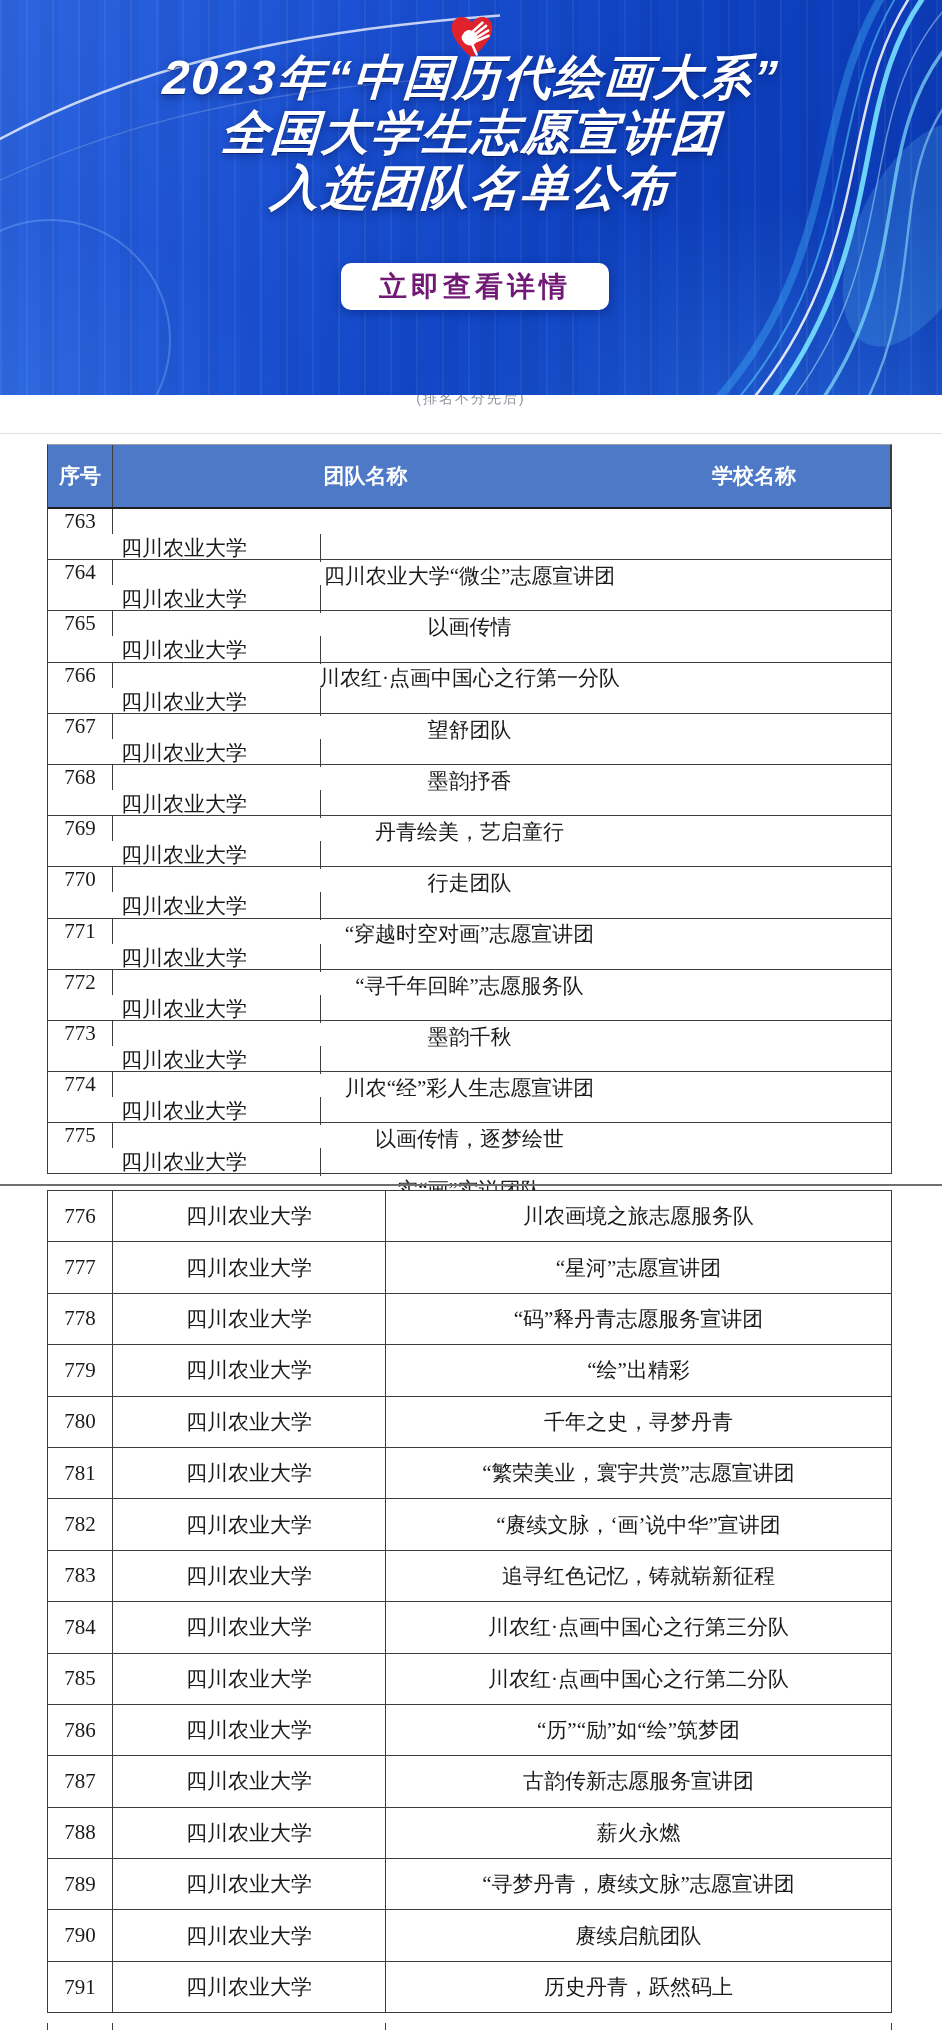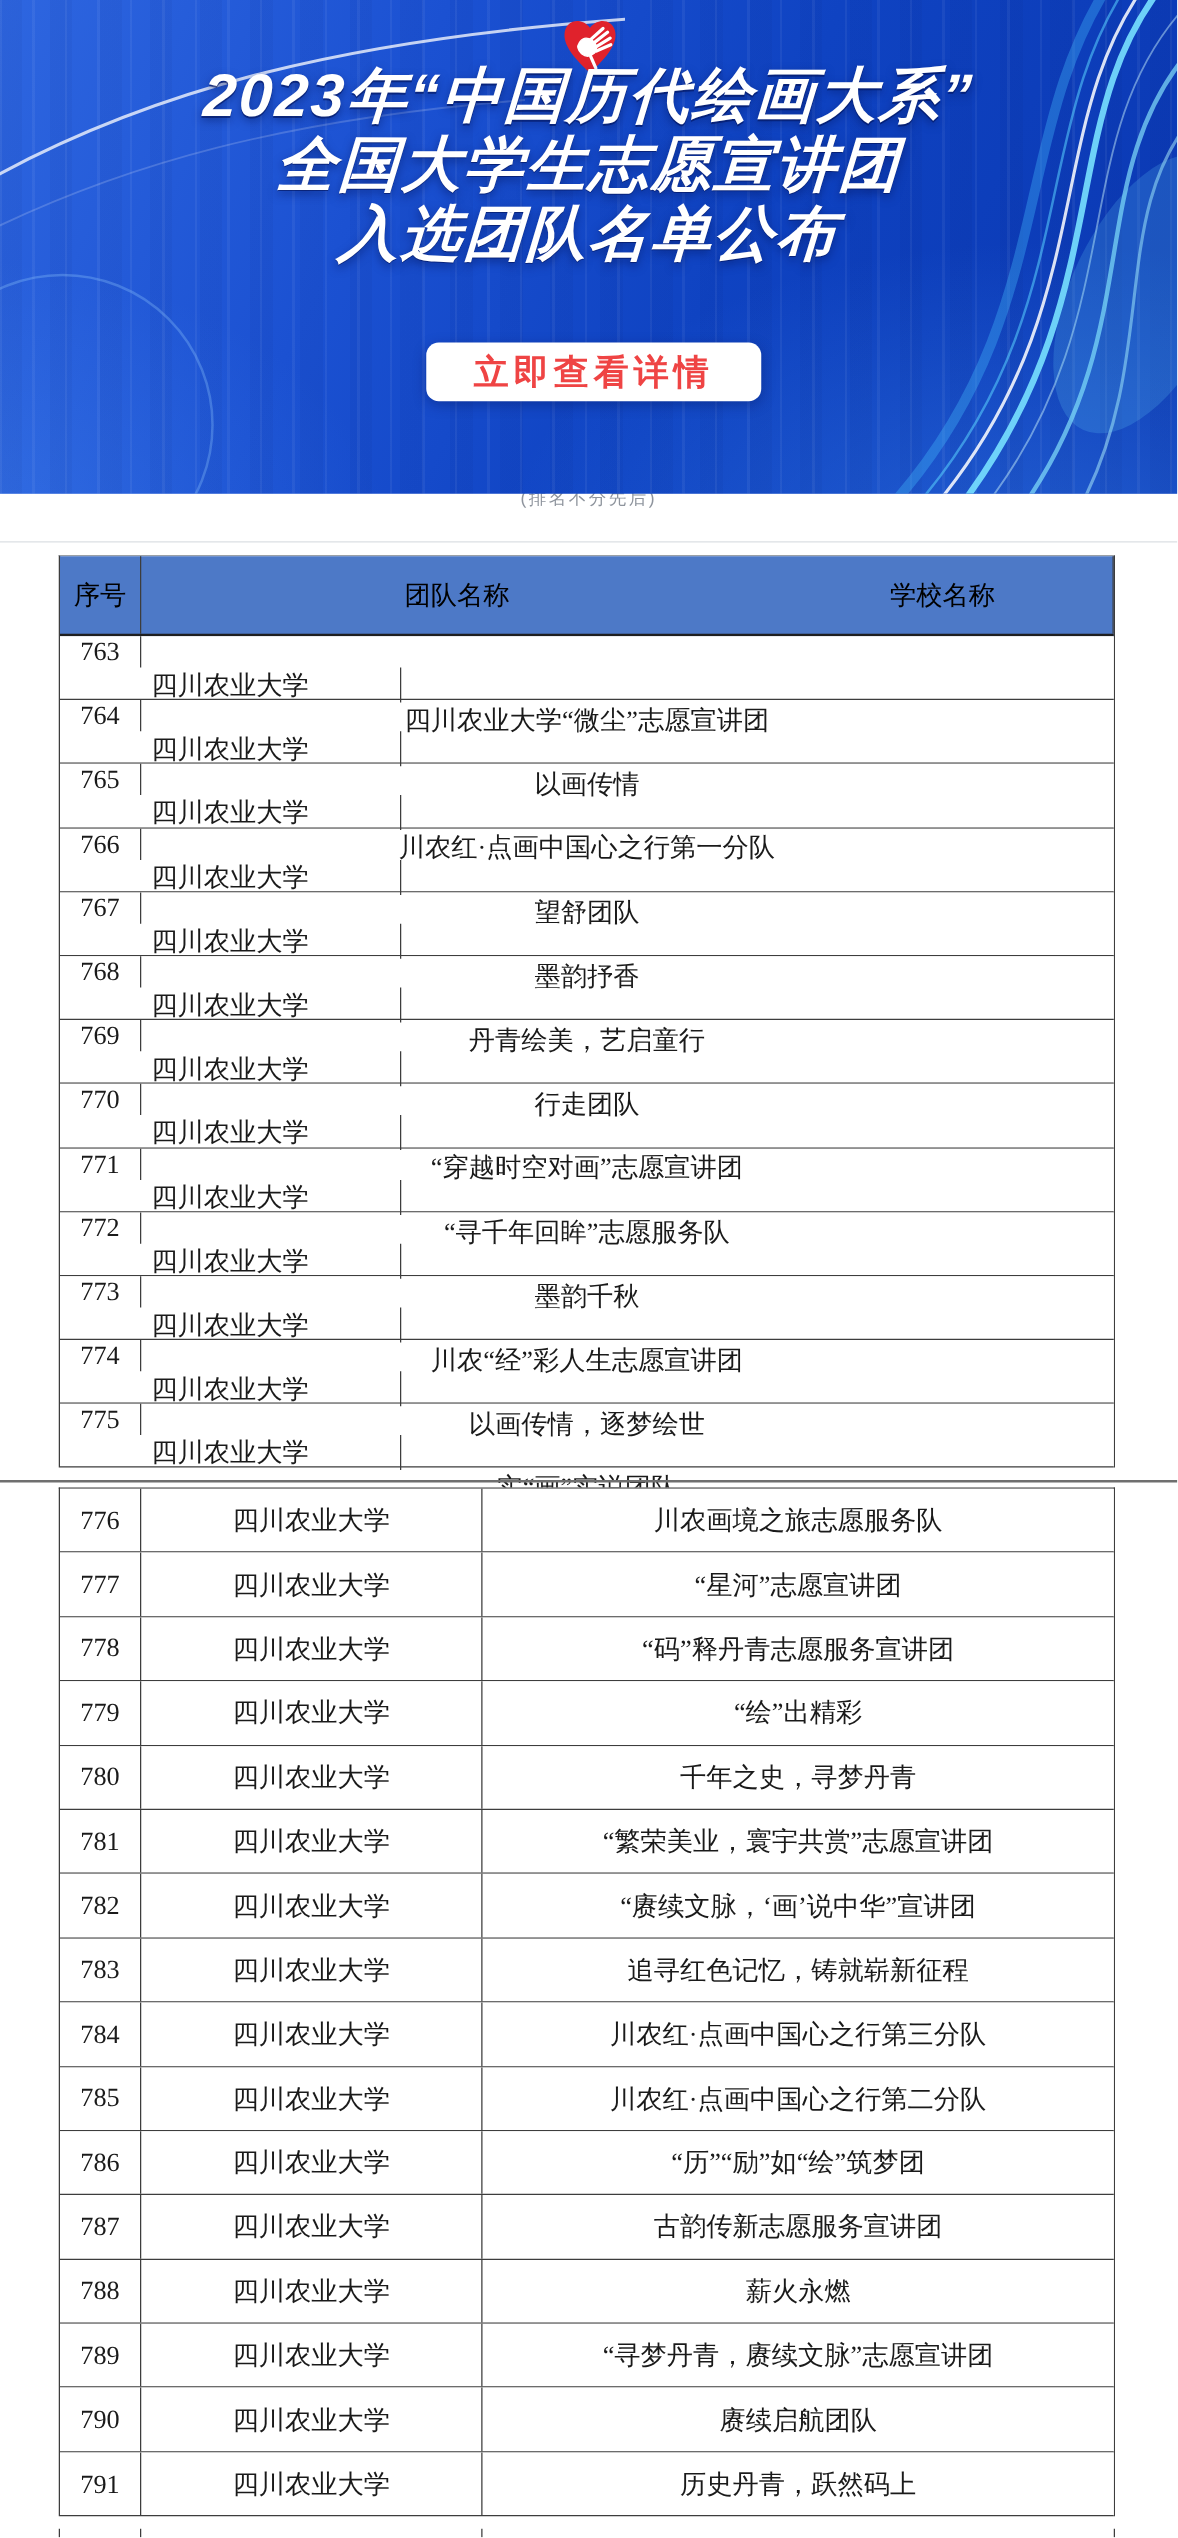--- a/index.html
+++ b/index.html
@@ -24,38 +24,38 @@
   .title-wrap{position:absolute;left:0;top:50px;width:942px;text-align:center;z-index:3;}
   .title-line{font-family:"Liberation Sans",sans-serif;font-weight:900;font-style:italic;
     color:#ffffff;font-size:48px;line-height:55px;letter-spacing:2px;
     text-shadow:0 3px 8px rgba(4,20,90,.5), 0 1px 0 rgba(4,20,90,.6);
     transform:skewX(-3deg);}
 
   #cta-button{position:absolute;left:341px;top:263px;width:268px;height:47px;z-index:3;
     background:#ffffff;border:none;border-radius:10px;cursor:pointer;
     display:flex;align-items:center;justify-content:center;
     font-family:"Liberation Sans",sans-serif;font-weight:bold;font-size:28px;
-    letter-spacing:4px;color:#ef4444;box-shadow:0 3px 10px rgba(3,18,80,.35);margin-top:11px;}
+    letter-spacing:4px;color:#701a75;box-shadow:0 3px 10px rgba(3,18,80,.35);}
 
   
   #ranking-note{position:absolute;left:0;top:390px;width:942px;text-align:center;z-index:1;
     font-size:14px;color:#8e949d;letter-spacing:2px;font-family:"Liberation Sans",sans-serif;}
 
   
   #hairline{position:absolute;left:0;top:433px;width:942px;height:1px;background:#dcdfe4;z-index:1;}
 
   
   .tbl{position:absolute;left:47px;width:843px;z-index:1;
        border-left:1.5px solid #3d3d3d;border-right:1.5px solid #3d3d3d;background:#fff;}
   #table-seg1{top:444px;border-top:1.5px solid #9aa0a6;}
   #table-seg2{top:1190px;border-top:1.5px solid #3d3d3d;}
 
   .thead{display:flex;height:62px;background:#4d79c7;border-bottom:2.5px solid #1f1f1f;}
   .thcell{display:flex;align-items:center;justify-content:center;
-    font-weight:normal;font-size:21px;color:#000000;font-family:"Liberation Sans",sans-serif;}
+    font-weight:bold;font-size:21px;color:#ffffff;font-family:"Liberation Sans",sans-serif;}
   .trow{display:flex;border-bottom:1.6px solid #3d3d3d;background:#fff;}
   #table-seg1 .trow{height:50.2px;flex-direction:column;}
   #table-seg2 .trow{height:50.4px;}
   .tcell{display:flex;align-items:center;justify-content:center;
     font-family:"Liberation Serif",serif;font-size:21px;color:#1a1a1a;white-space:nowrap;}
   .c0{width:64px;border-right:1.4px solid #3d3d3d;}
   .c1{width:272px;border-right:1.4px solid #3d3d3d;}
   .c2{flex:1;}
 
   

